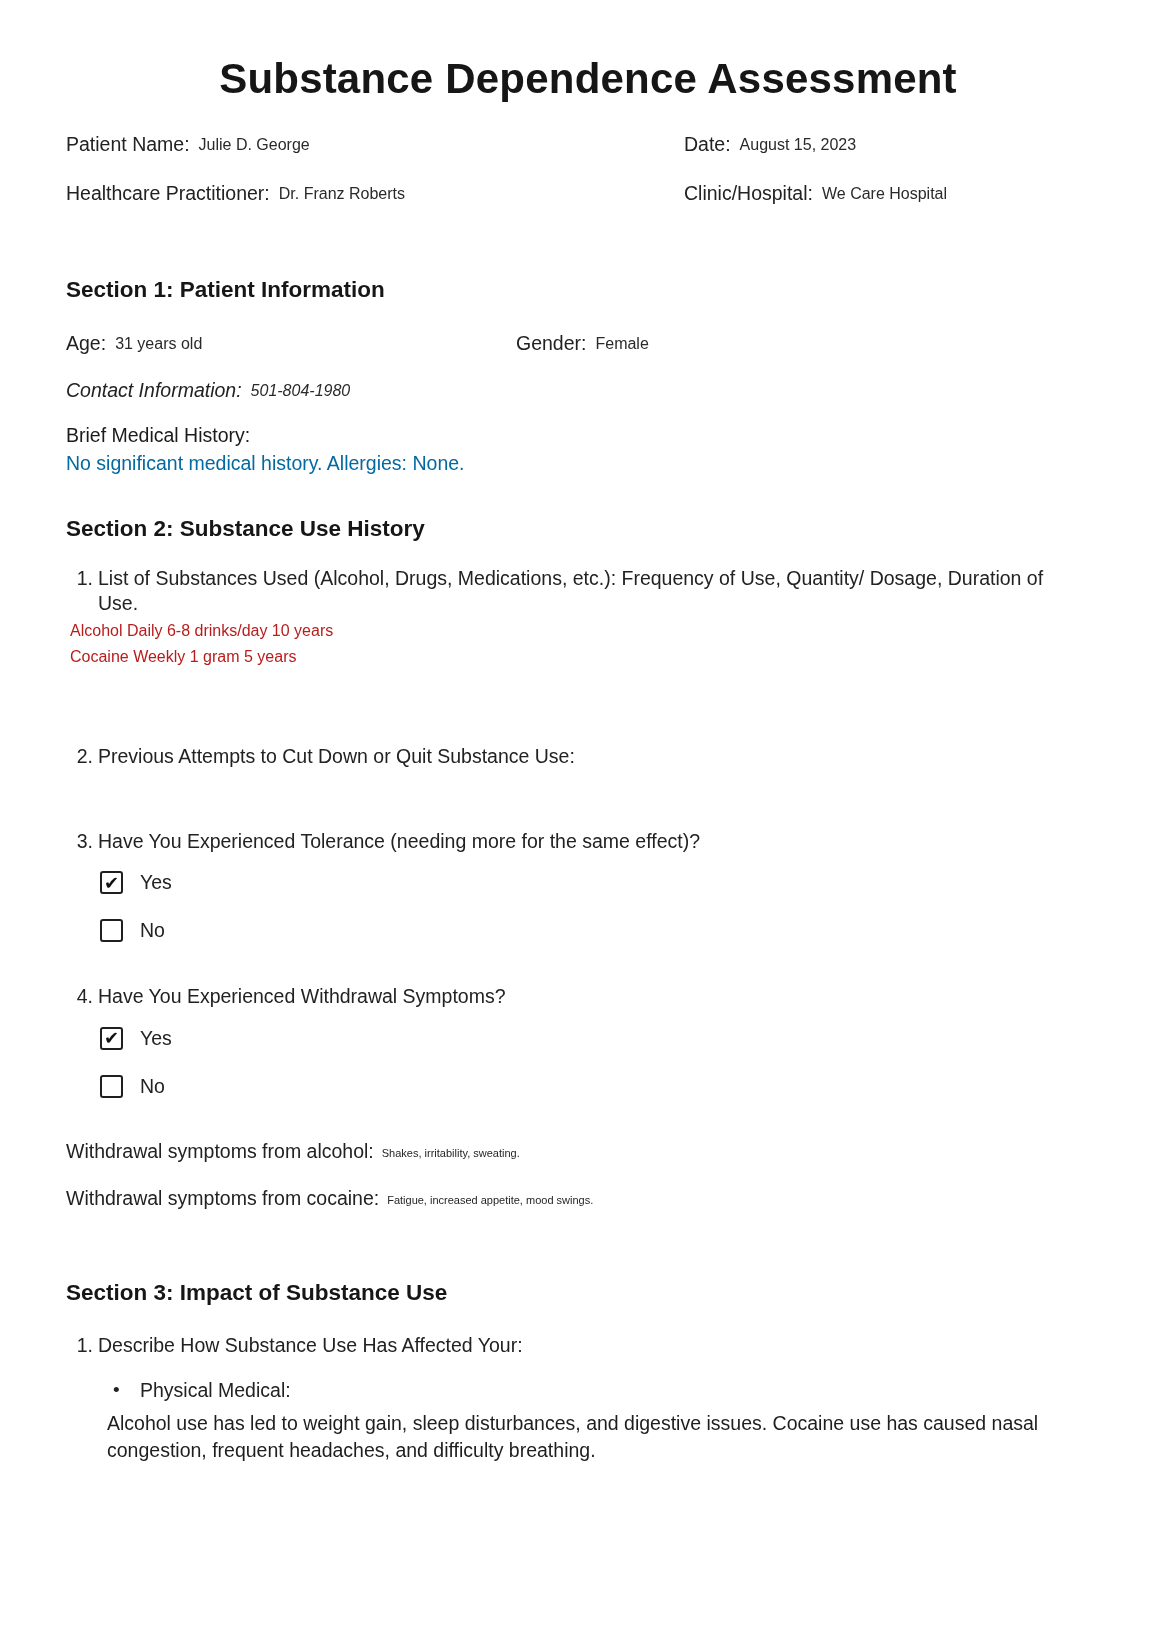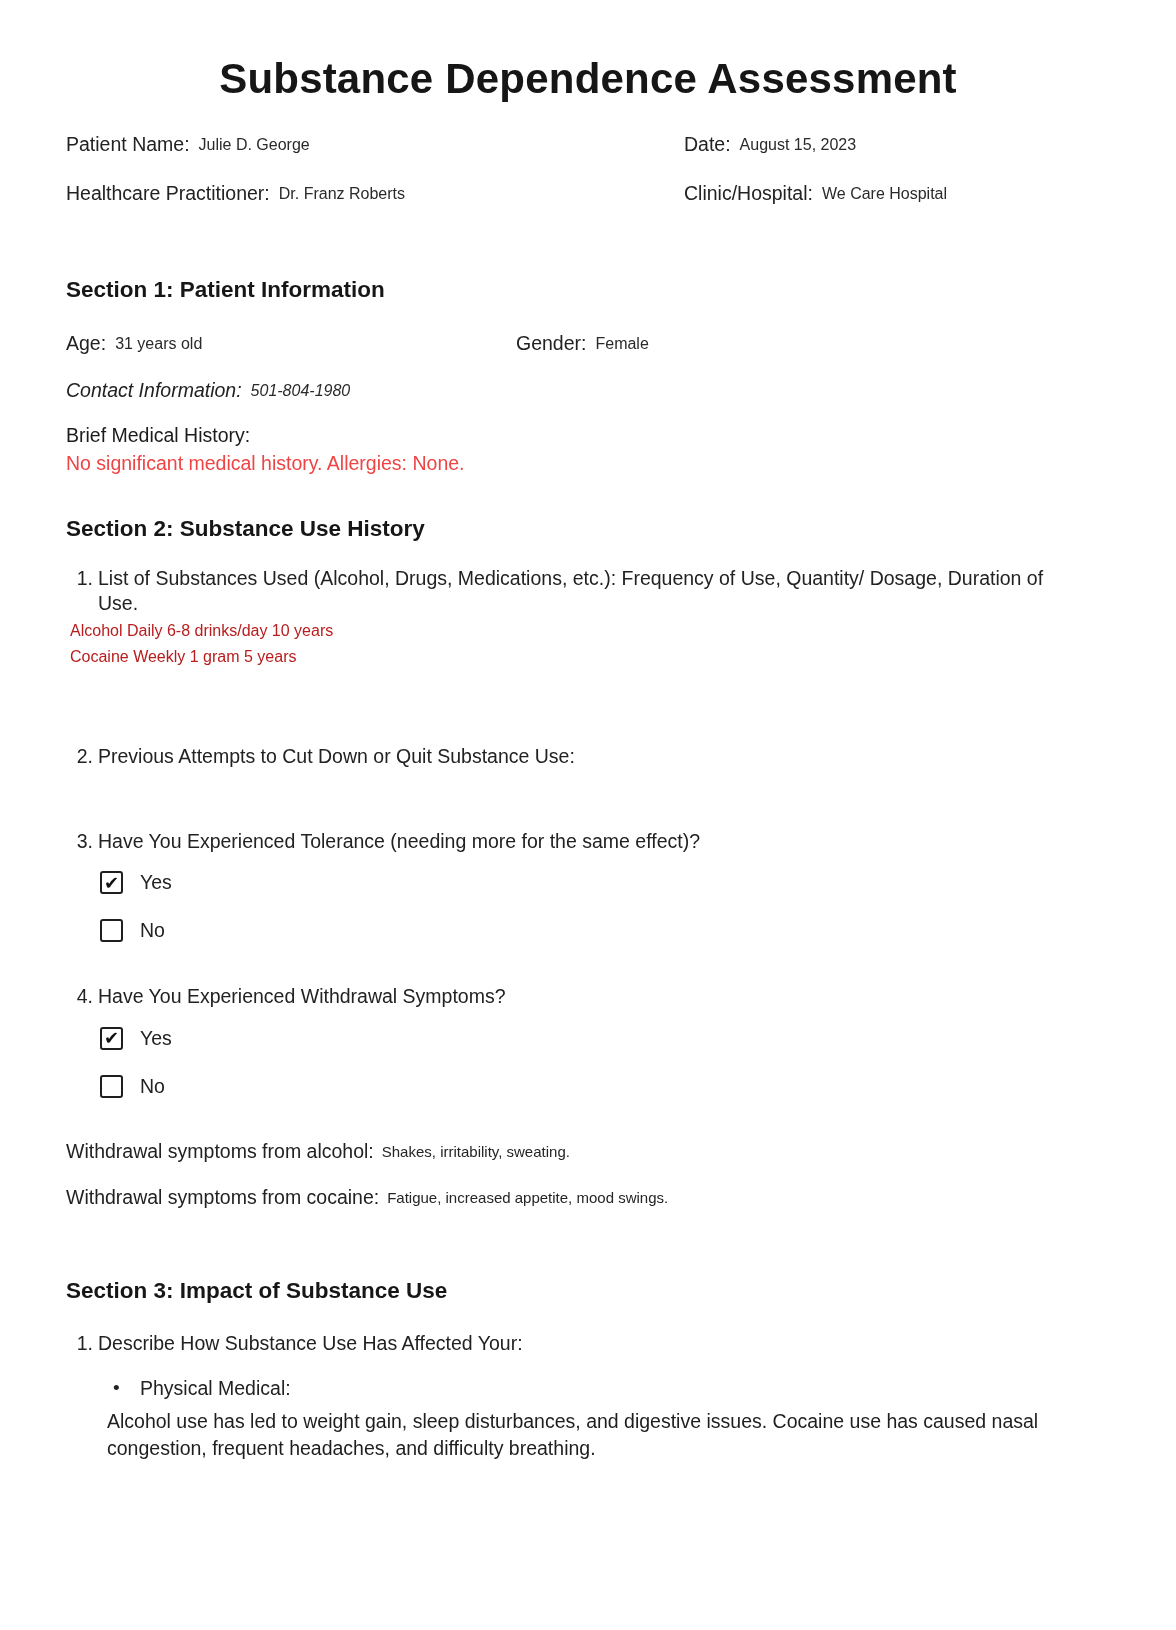--- a/index.html
+++ b/index.html
@@ -45,21 +45,21 @@
     font-weight: 700;
     color: #161616;
     line-height: 27px;
   }
   .s1-heading { margin-top: 67px; }
   .s2-heading { margin-top: 39px; }
   .s3-heading { margin-top: 66px; }
   .single-row { font-size: 19.5px; line-height: 24px; }
   .contact-row { margin-top: 19px; font-style: italic; }
   .history-label-row { margin-top: 19px; }
-  .history-value-row { margin-top: 4px; font-size: 19.5px; line-height: 25px; color: #ef4444; }
+  .history-value-row { margin-top: 4px; font-size: 19.5px; line-height: 25px; color: #0369a1; }
   .question {
     display: flex;
     font-size: 19.5px;
     line-height: 24.5px;
     color: #222;
   }
   .question .qnum {
     flex: none;
     width: 27px;
     text-align: right;
@@ -97,21 +97,21 @@
     font-size: 18px;
     font-weight: 700;
     line-height: 1;
     color: #111;
     background: #fff;
   }
   .check-label { margin-left: 17px; color: #222; }
   .withdrawal-row { font-size: 19.5px; line-height: 24px; }
   .wd-alcohol { margin-top: 41px; }
   .wd-cocaine { margin-top: 20px; }
-  .withdrawal-row .value { font-size: 15px; margin-left: 8px; position: relative; top: -1px; color: #252525; }
+  .withdrawal-row .value { font-size: 11px; margin-left: 8px; position: relative; top: -1px; color: #252525; }
   .bullet-row {
     display: flex;
     margin-left: 47px;
     margin-top: 21px;
     font-size: 19.5px;
     line-height: 24px;
     color: #222;
   }
   .bullet-row .bullet { flex: none; width: 27px; font-size: 19px; }
   .s3-answer {

